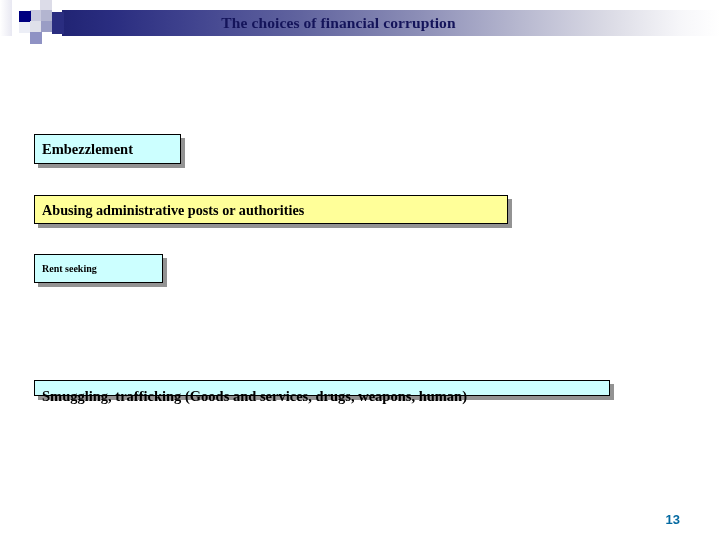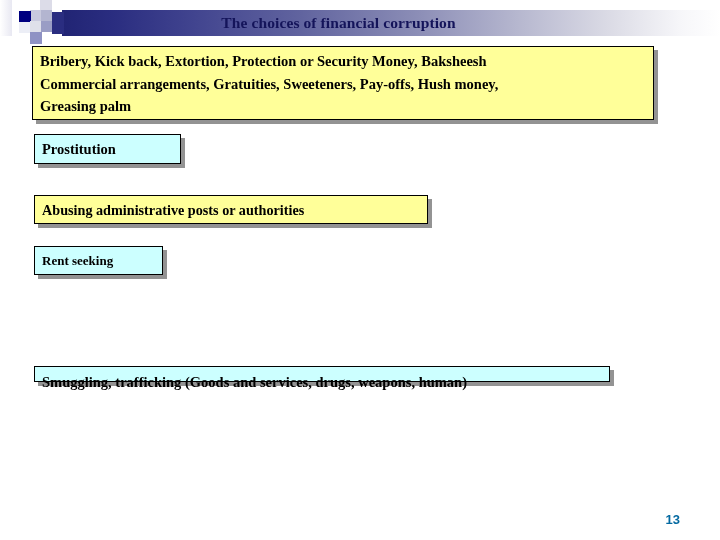--- a/index.html
+++ b/index.html
@@ -78,24 +78,24 @@
   .box .line {
     display: block;
     white-space: nowrap;
   }
   .box-yellow { background: #ffff99; }
   .box-cyan   { background: #ccffff; }
 
   
   #box-1 { left: 32px;  top: 46px;  width: 622px; height: 74px;  font-size: 14.5px; line-height: 22.5px; padding-top: 3px; }
   #box-2 { left: 34px;  top: 134px; width: 147px; height: 30px;  font-size: 14.5px; line-height: 25px; }
-  #box-3 { left: 34px;  top: 195px; width: 394px; height: 29px;  font-size: 14.2px; line-height: 24px; }
-  #box-4 { left: 34px;  top: 246px; width: 129px; height: 29px;  font-size: 13px; line-height: 24px; }
+  #box-3 { left: 34px;  top: 195px; width: 474px; height: 29px;  font-size: 14.2px; line-height: 24px; }
+  #box-4 { left: 34px;  top: 254px; width: 129px; height: 29px;  font-size: 10px; line-height: 24px; }
   #box-5 { left: 34px;  top: 320px; width: 214px; height: 29px;  font-size: 14.5px; line-height: 24px; }
-  #box-6 { left: 34px;  top: 366px; width: 576px; height: 16px;  font-size: 14.5px; line-height: 26px; }
+  #box-6 { left: 34px;  top: 380px; width: 576px; height: 16px;  font-size: 14.5px; line-height: 26px; }
 
   
   .page-number {
     position: absolute;
     right: 40px;
     bottom: 13px;
     font-family: "Liberation Sans", "DejaVu Sans", sans-serif;
     font-weight: bold;
     font-size: 13px;
     color: #0369a1;
@@ -120,28 +120,23 @@
     <div class="sq" style="left:19px;top:11px;width:12px;height:11px;background:#000080;"></div>
     <div class="sq" style="left:30px;top:21px;width:11px;height:11px;background:#dfe0ea;"></div>
     <div class="sq" style="left:41px;top:21px;width:11px;height:11px;background:#9a9dc5;"></div>
     <div class="sq" style="left:52px;top:12px;width:12px;height:22px;background:#2a2d80;"></div>
     <div class="sq" style="left:19px;top:22px;width:11px;height:11px;background:#eceef6;"></div>
     <div class="sq" style="left:30px;top:32px;width:12px;height:12px;background:#8f92c4;"></div>
     <div class="sq" style="left:42px;top:32px;width:10px;height:6px;background:#ffffff;"></div>
     <div class="sq" style="left:0px;top:36px;width:30px;height:10px;background:#ffffff;"></div>
   </div>
 
-  <div id="box-1" class="box box-yellow">
-    <span class="line">Bribery,  Kick back,  Extortion,  Protection or Security Money, Baksheesh</span>
-    <span class="line">Commercial arrangements, Gratuities,  Sweeteners, Pay-offs, Hush money,</span>
-    <span class="line"> Greasing palm</span>
-  </div>
 
   <div id="box-2" class="box box-cyan">
-    <span class="line">Prostitution</span>
+    <span class="line">Embezzlement</span>
   </div>
 
   <div id="box-3" class="box box-yellow">
     <span class="line">Abusing administrative posts or authorities</span>
   </div>
 
   <div id="box-4" class="box box-cyan">
     <span class="line">Rent seeking</span>
   </div>
 

